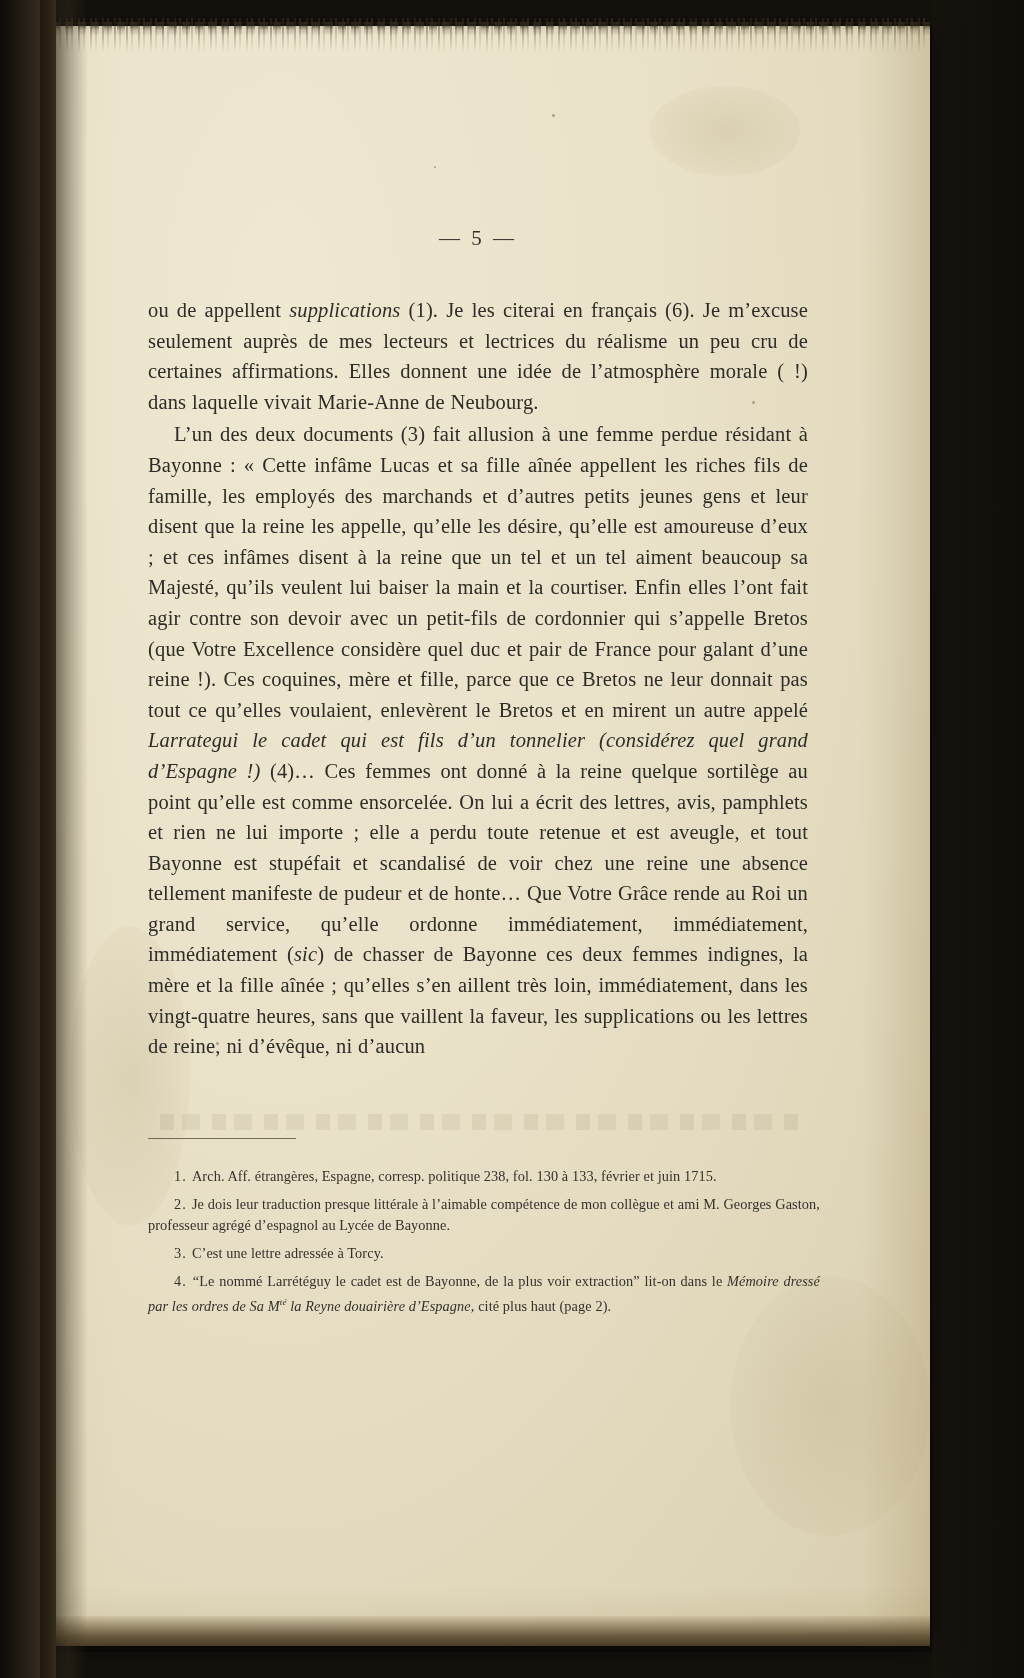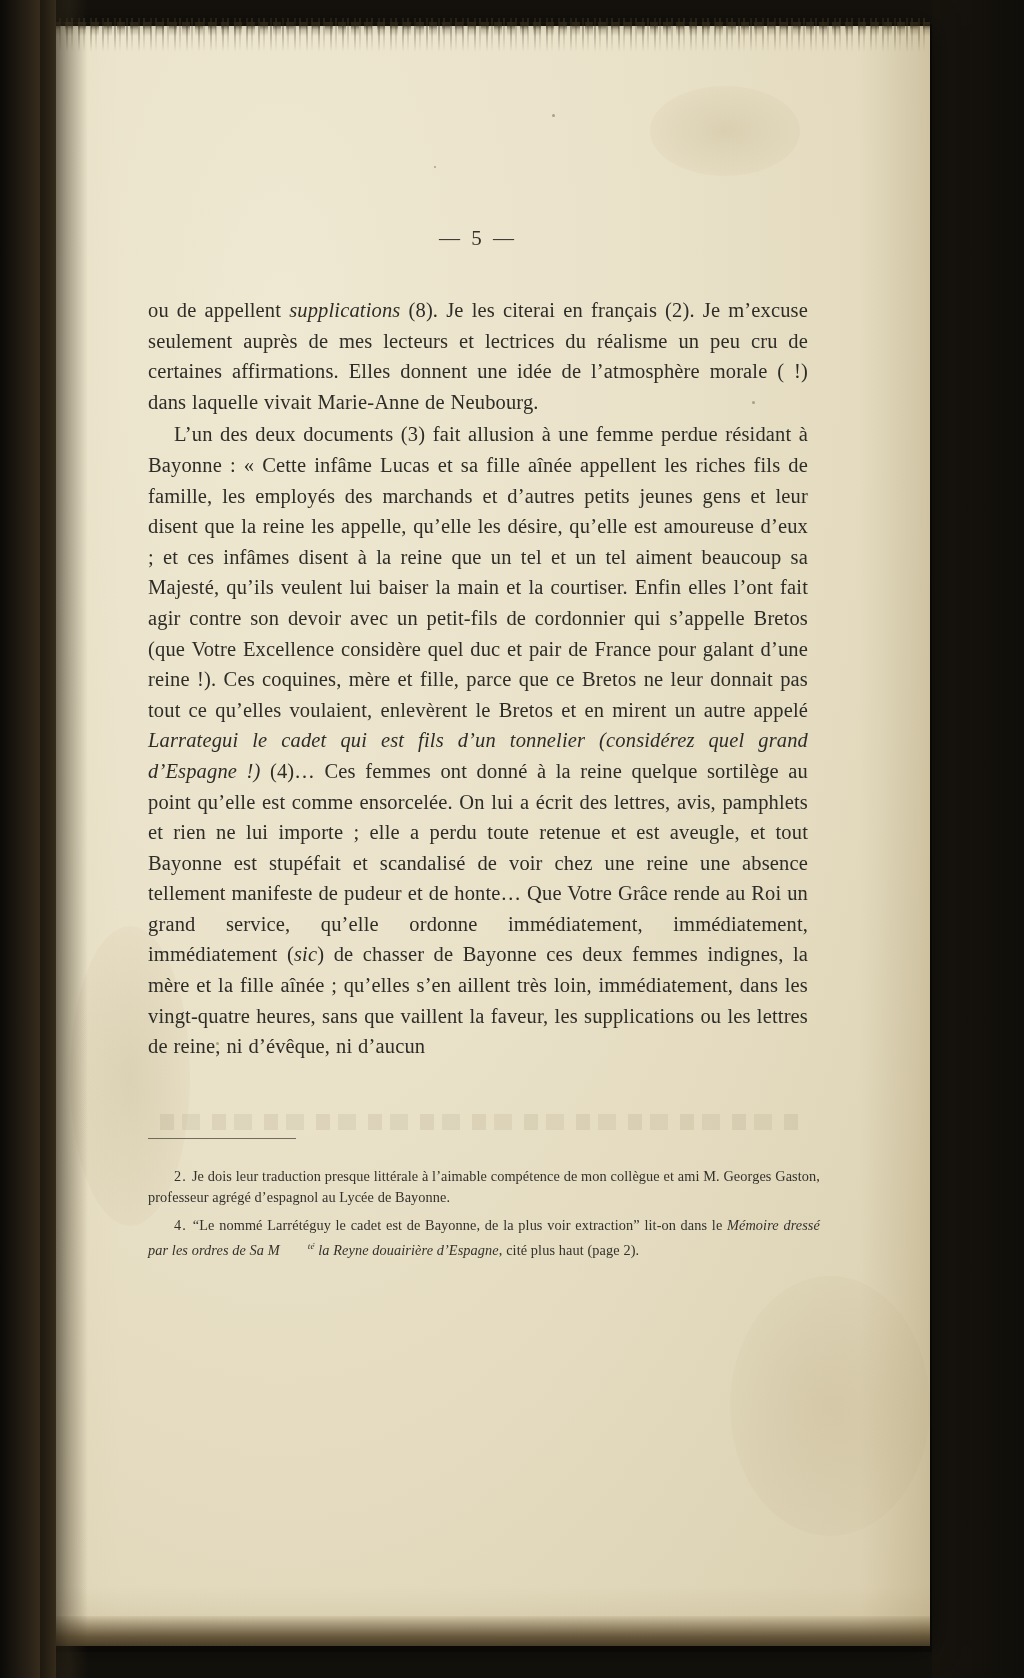--- a/index.html
+++ b/index.html
@@ -168,21 +168,21 @@
   .note {
     font-size: 14.3px;
     line-height: 21px;
     text-align: justify;
     text-align-last: left;
     margin: 0 0 7px 0;
     text-indent: 26px;
     letter-spacing: 0.1px;
   }
   .note .num { letter-spacing: 1.2px; }
-  .note sup { font-size: 9px; margin-left: 28px; }
+  .note sup { font-size: 9px; }
 
   
   .showthrough {
     position: absolute;
     left: 130px;
     top: 1088px;
     width: 640px;
     height: 16px;
     background: repeating-linear-gradient(90deg,
       rgba(120,108,80,0.22) 0 14px,
@@ -222,27 +222,29 @@
     <div class="stain" style="left:700px; top:1250px; width:200px; height:260px; background:radial-gradient(ellipse,rgba(150,126,78,0.14),rgba(0,0,0,0));"></div>
     <div class="speck" style="left:522px;top:88px;width:3px;height:3px;"></div>
     <div class="speck" style="left:404px;top:140px;width:2px;height:2px;"></div>
     <div class="speck" style="left:722px;top:375px;width:3px;height:3px;"></div>
     <div class="speck" style="left:186px;top:1016px;width:3px;height:3px;"></div>
 
     <div class="showthrough"></div>
 
     <div class="content">
       <div class="folio">— 5 —</div>
-      <p class="para" id="p-0"><span>ou de appellent </span><span class="it">supplications</span><span> (8). Je les citerai en français (2). Je m’excuse seulement auprès de mes lecteurs et lectrices du réalisme un peu cru de certaines affirmations. Elles donnent une idée de l’atmosphère morale ( !) dans laquelle vivait Marie-Anne de Neubourg.</span></p>
+      <p class="para" id="p-0"><span>ou de appellent </span><span class="it">supplications</span><span> (1). Je les citerai en français (6). Je m’excuse seulement auprès de mes lecteurs et lectrices du réalisme un peu cru de certaines affirmations. Elles donnent une idée de l’atmosphère morale ( !) dans laquelle vivait Marie-Anne de Neubourg.</span></p>
       <p class="para" id="p-1"><span>L’un des deux documents (3) fait allusion à une femme perdue résidant à Bayonne : « Cette infâme Lucas et sa fille aînée appellent les riches fils de famille, les employés des marchands et d’autres petits jeunes gens et leur disent que la reine les appelle, qu’elle les désire, qu’elle est amoureuse d’eux ; et ces infâmes disent à la reine que un tel et un tel aiment beaucoup sa Majesté, qu’ils veulent lui baiser la main et la courtiser. Enfin elles l’ont fait agir contre son devoir avec un petit-fils de cordonnier qui s’appelle Bretos (que Votre Excellence considère quel duc et pair de France pour galant d’une reine !). Ces coquines, mère et fille, parce que ce Bretos ne leur donnait pas tout ce qu’elles voulaient, enlevèrent le Bretos et en mirent un autre appelé </span><span class="it">Larrategui le cadet qui est fils d’un tonnelier (considérez quel grand d’Espagne !)</span><span> (4)… Ces femmes ont donné à la reine quelque sortilège au point qu’elle est comme ensorcelée. On lui a écrit des lettres, avis, pamphlets et rien ne lui importe ; elle a perdu toute retenue et est aveugle, et tout Bayonne est stupéfait et scandalisé de voir chez une reine une absence tellement manifeste de pudeur et de honte… Que Votre Grâce rende au Roi un grand service, qu’elle ordonne immédiatement, immédiatement, immédiatement (</span><span class="it">sic</span><span>) de chasser de Bayonne ces deux femmes indignes, la mère et la fille aînée ; qu’elles s’en aillent très loin, immédiatement, dans les vingt-quatre heures, sans que vaillent la faveur, les supplications ou les lettres de reine, ni d’évêque, ni d’aucun</span></p>
     </div>
 
     <div class="rule"></div>
 
     <div class="notes">
+      <p class="note" id="fn-0"><span class="num">1.  </span><span>Arch. Aff. étrangères, Espagne, corresp. politique 238, fol. 130 à 133, février et juin 1715.</span></p>
       <p class="note" id="fn-1"><span class="num">2.  </span><span>Je dois leur traduction presque littérale à l’aimable compétence de mon collègue et ami M. Georges Gaston, professeur agrégé d’espagnol au Lycée de Bayonne.</span></p>
+      <p class="note" id="fn-2"><span class="num">3.  </span><span>C’est une lettre adressée à Torcy.</span></p>
       <p class="note" id="fn-3"><span class="num">4.  </span><span>“Le nommé Larrétéguy le cadet est de Bayonne, de la plus voir extraction” lit-on dans le </span><span class="it">Mémoire dressé par les ordres de Sa M</span><sup class="it">té</sup><span class="it"> la Reyne douairière d’Espagne</span><span>, cité plus haut (page 2).</span></p>
     </div>
   </div>
 
   <div class="gutter"></div>
   <div class="gutter-shadow"></div>
 </div>
 
 </body></html>

